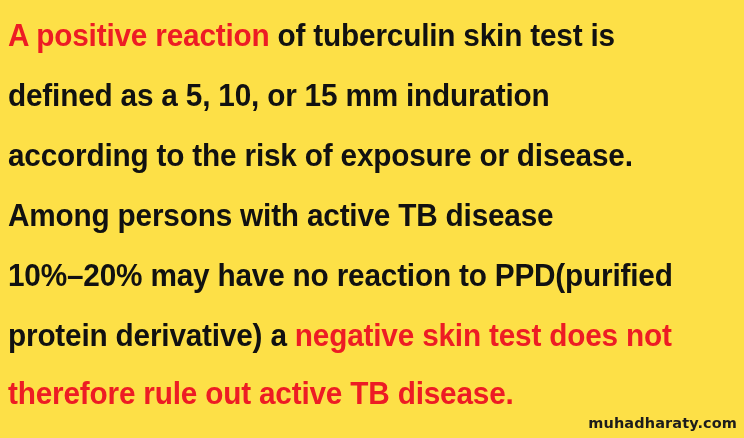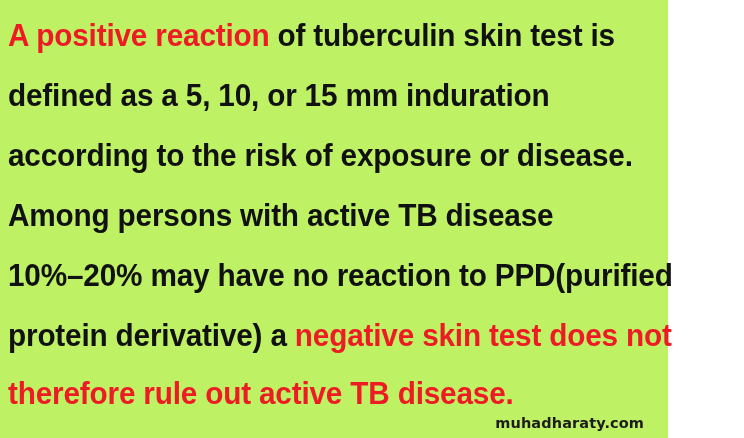--- a/index.html
+++ b/index.html
@@ -9,23 +9,23 @@
   body {
     width: 744px;
     height: 438px;
     background: #ffffff;
     font-family: "Liberation Sans", sans-serif;
     overflow: hidden;
   }
 
   #slide {
     position: relative;
-    width: 668px;
+    width: 744px;
     height: 438px;
-    background: #bef264;
+    background: #fde047;
     box-sizing: border-box;
   }
 
   #text-block {
     position: absolute;
     left: 8px;
     top: 6px;
     width: 736px;
   }
 
@@ -44,21 +44,21 @@
 
   .seg { display: inline; }
   .seg-red { color: #ED1C24; }
   .seg-black { color: #111111; }
 
   
   #line-7 { height: 56px; line-height: 56px; }
 
   #watermark {
     position: absolute;
-    right: 24px;
+    right: 7px;
     bottom: 7px;
     font-family: "DejaVu Sans", sans-serif;
     font-weight: bold;
     font-size: 14.5px;
     letter-spacing: 0.1px;
     color: #1c1c1c;
     white-space: nowrap;
   }
 </style>
 </head>

